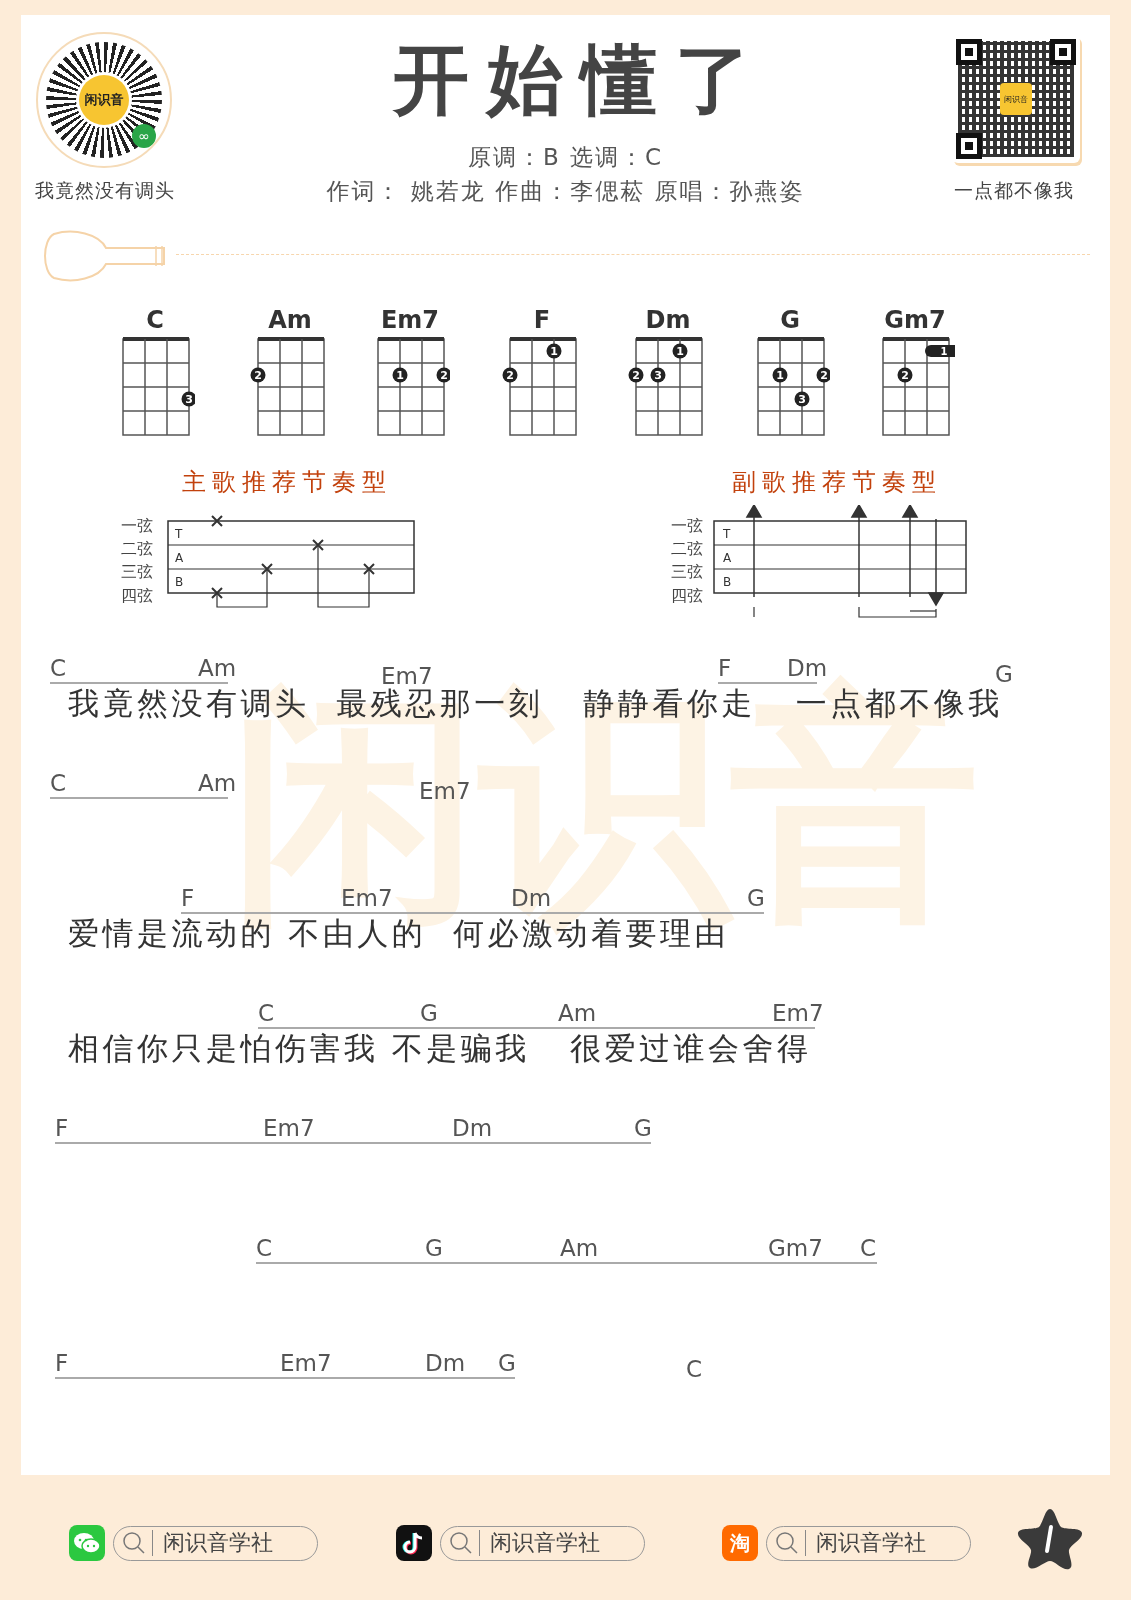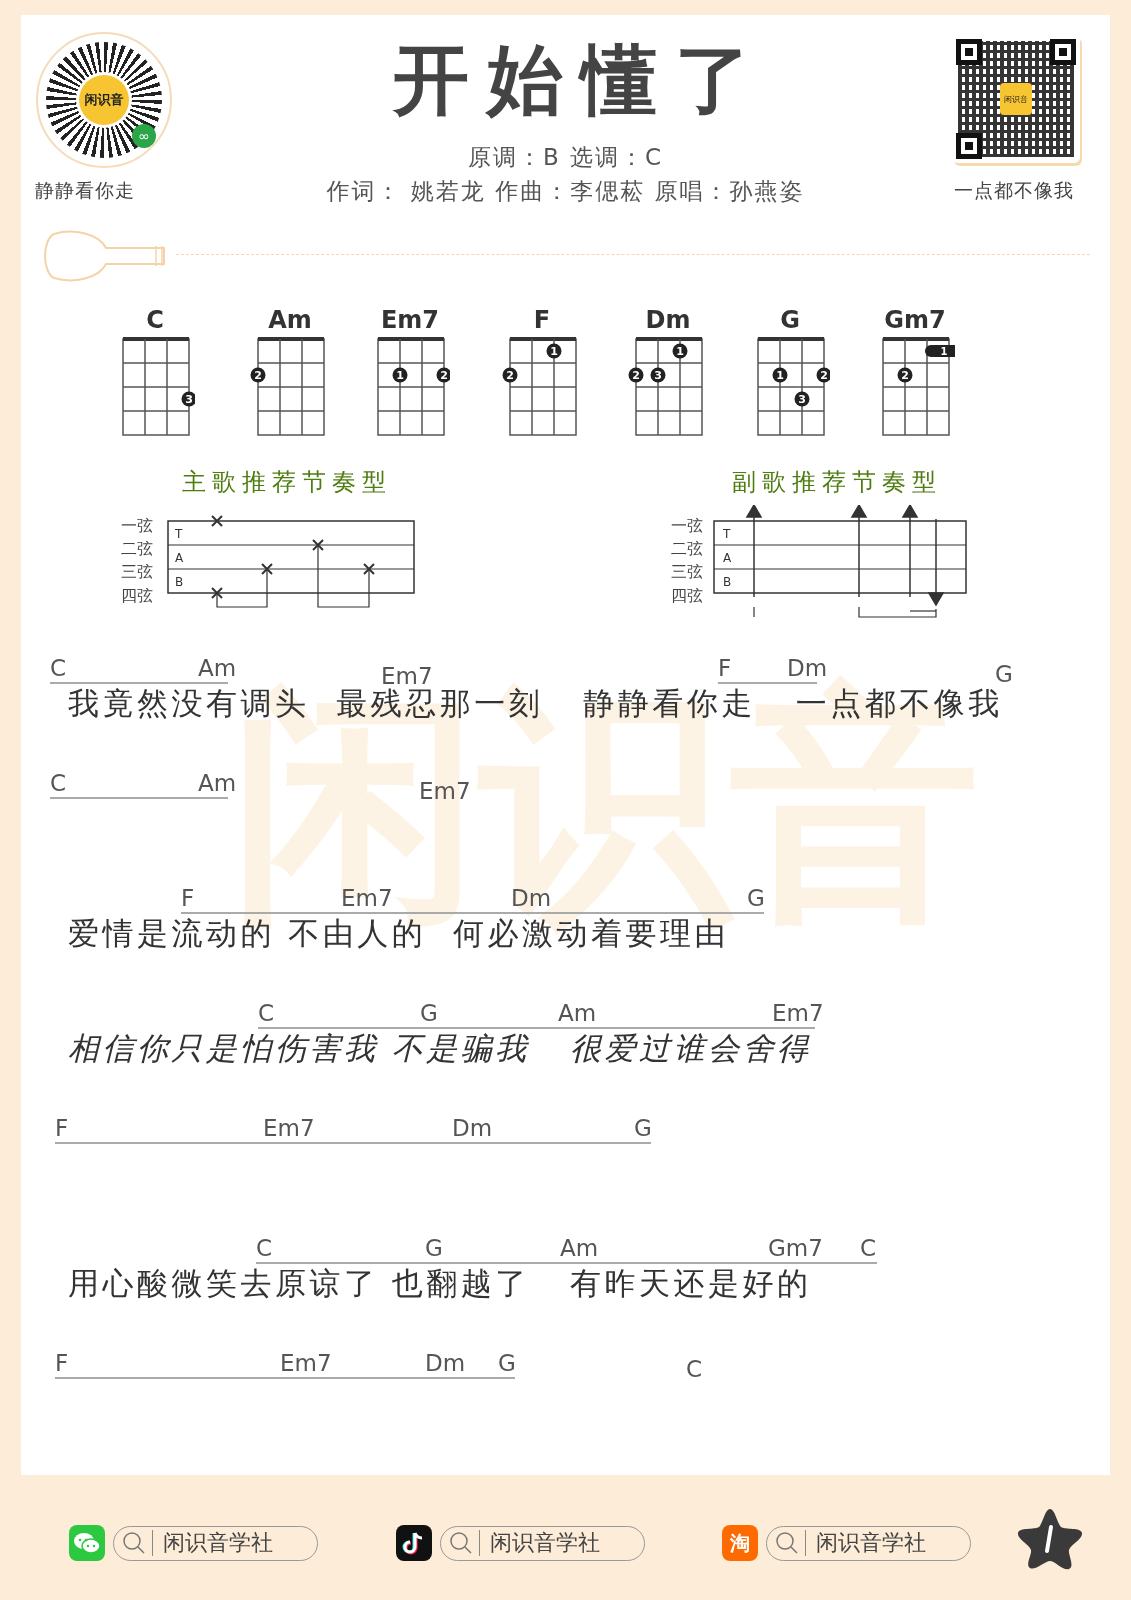--- a/index.html
+++ b/index.html
@@ -21,21 +21,21 @@
   .qr-square .finder{position:absolute;width:26px;height:26px;border:5px solid #111;background:#fff;box-sizing:border-box;}
   .qr-square .finder::after{content:"";position:absolute;left:4px;top:4px;width:8px;height:8px;background:#111;}
   .qr-square .logo{position:absolute;left:48px;top:48px;width:32px;height:32px;background:#f7c531;border-radius:4px;font-size:8px;display:flex;align-items:center;justify-content:center;color:#222;}
   .side-caption{font-size:19px;color:#444;letter-spacing:1px;}
   .title{left:0;width:1104px;top:30px;text-align:center;font-size:76px;font-weight:bold;color:#444;letter-spacing:18px;padding-left:29px;}
   .meta{left:0;width:1131px;text-align:center;font-size:23px;color:#555;letter-spacing:2px;}
   .uke{left:44px;top:228px;}
   .dash{left:176px;top:254px;width:914px;border-top:1.5px dashed #f7d6ad;}
   .chord{position:absolute;top:305px;width:80px;}
   .chord .name{text-align:center;font-size:24px;font-weight:bold;color:#333;height:30px;line-height:30px;}
-  .rhythm-title{font-size:24px;color:#4d7c0f;letter-spacing:6px;}
+  .rhythm-title{font-size:24px;color:#c2410c;letter-spacing:6px;}
   .lyric-block{position:absolute;left:0;width:1131px;}
   .chord-label{position:absolute;font-size:23px;color:#555;}
   .chord-line{position:absolute;height:2px;background:#aaa;}
   .lyric{position:absolute;left:68px;font-size:31px;color:#333;letter-spacing:3.5px;white-space:pre;}
   .watermark{left:230px;top:640px;font-size:250px;font-weight:bold;color:#fdf3e4;letter-spacing:0;z-index:0;}
   .footer-item{position:absolute;top:1525px;display:flex;align-items:center;font-family:Liberation Serif, serif;}
   .app-icon{width:36px;height:36px;border-radius:8px;display:flex;align-items:center;justify-content:center;color:#fff;font-weight:bold;font-size:20px;}
   .search-pill{margin-left:8px;width:205px;height:35px;border:1.5px solid #999;border-radius:18px;display:flex;align-items:center;box-sizing:border-box;padding-left:8px;font-size:22px;color:#444;}
   .search-pill .mag{width:24px;height:24px;}
   .search-pill .sep{width:1px;height:26px;background:#888;margin:0 10px 0 6px;}
@@ -46,21 +46,21 @@
 <div class="sheet"></div>
 
 <div class="abs watermark">闲识音</div>
 
 <div class="abs qr-circle">
   <div class="dots"></div>
   <div class="hole"></div>
   <div class="logo">闲识音</div>
   <div class="mini">∞</div>
 </div>
-<div class="abs side-caption" style="left:35px;top:178px;">静静看你走</div>
+<div class="abs side-caption" style="left:35px;top:178px;">我竟然没有调头</div>
 
 <div class="abs qr-square">
   <div class="grid"></div>
   <div class="finder" style="left:4px;top:4px;"></div>
   <div class="finder" style="right:4px;top:4px;"></div>
   <div class="finder" style="left:4px;bottom:4px;"></div>
   <div class="logo">闲识音</div>
 </div>
 <div class="abs side-caption" style="left:954px;top:178px;">一点都不像我</div>
 
@@ -259,42 +259,41 @@
       <div class="lyric" style="top: 28px;">爱情是流动的 不由人的  何必激动着要理由</div>
     </div>
     <div class="lyric-block" style="top: 1000px; height: 80px;">
       <div class="chord-line" style="left: 258px; width: 179px; top: 27px;"></div>
       <div class="chord-line" style="left: 420px; width: 168px; top: 27px;"></div>
       <div class="chord-line" style="left: 558px; width: 257px; top: 27px;"></div>
       <span class="chord-label" style="left: 258px; top: 0px;">C</span>
       <span class="chord-label" style="left: 420px; top: 0px;">G</span>
       <span class="chord-label" style="left: 558px; top: 0px;">Am</span>
       <span class="chord-label" style="left: 772px; top: 0px;">Em7</span>
-      <div class="lyric" style="top: 28px; font-style: italic;">相信你只是怕伤害我 不是骗我   很爱过谁会舍得</div>
+      <div class="lyric" style="top: 28px;">相信你只是怕伤害我 不是骗我   很爱过谁会舍得</div>
     </div>
     <div class="lyric-block" style="top: 1115px; height: 80px;">
       <div class="chord-line" style="left: 55px; width: 251px; top: 27px;"></div>
       <div class="chord-line" style="left: 263px; width: 219px; top: 27px;"></div>
       <div class="chord-line" style="left: 452px; width: 199px; top: 27px;"></div>
       <span class="chord-label" style="left: 55px; top: 0px;">F</span>
       <span class="chord-label" style="left: 263px; top: 0px;">Em7</span>
       <span class="chord-label" style="left: 452px; top: 0px;">Dm</span>
       <span class="chord-label" style="left: 634px; top: 0px;">G</span>
     </div>
     <div class="lyric-block" style="top: 1235px; height: 80px;">
       <div class="chord-line" style="left: 256px; width: 186px; top: 27px;"></div>
       <div class="chord-line" style="left: 425px; width: 165px; top: 27px;"></div>
       <div class="chord-line" style="left: 560px; width: 251px; top: 27px;"></div>
       <div class="chord-line" style="left: 768px; width: 109px; top: 27px;"></div>
       <span class="chord-label" style="left: 256px; top: 0px;">C</span>
       <span class="chord-label" style="left: 425px; top: 0px;">G</span>
       <span class="chord-label" style="left: 560px; top: 0px;">Am</span>
       <span class="chord-label" style="left: 768px; top: 0px;">Gm7</span>
       <span class="chord-label" style="left: 860px; top: 0px;">C</span>
-      <div class="lyric" style="top: 28px;">用心酸微笑去原谅了 也翻越了   有昨天还是好的</div>
     </div>
     <div class="lyric-block" style="top: 1350px; height: 80px;">
       <div class="chord-line" style="left: 55px; width: 268px; top: 27px;"></div>
       <div class="chord-line" style="left: 280px; width: 175px; top: 27px;"></div>
       <div class="chord-line" style="left: 425px; width: 90px; top: 27px;"></div>
       <span class="chord-label" style="left: 55px; top: 0px;">F</span>
       <span class="chord-label" style="left: 280px; top: 0px;">Em7</span>
       <span class="chord-label" style="left: 425px; top: 0px;">Dm</span>
       <span class="chord-label" style="left: 498px; top: 0px;">G</span>
       <span class="chord-label" style="left: 686px; top: 6px;">C</span>

